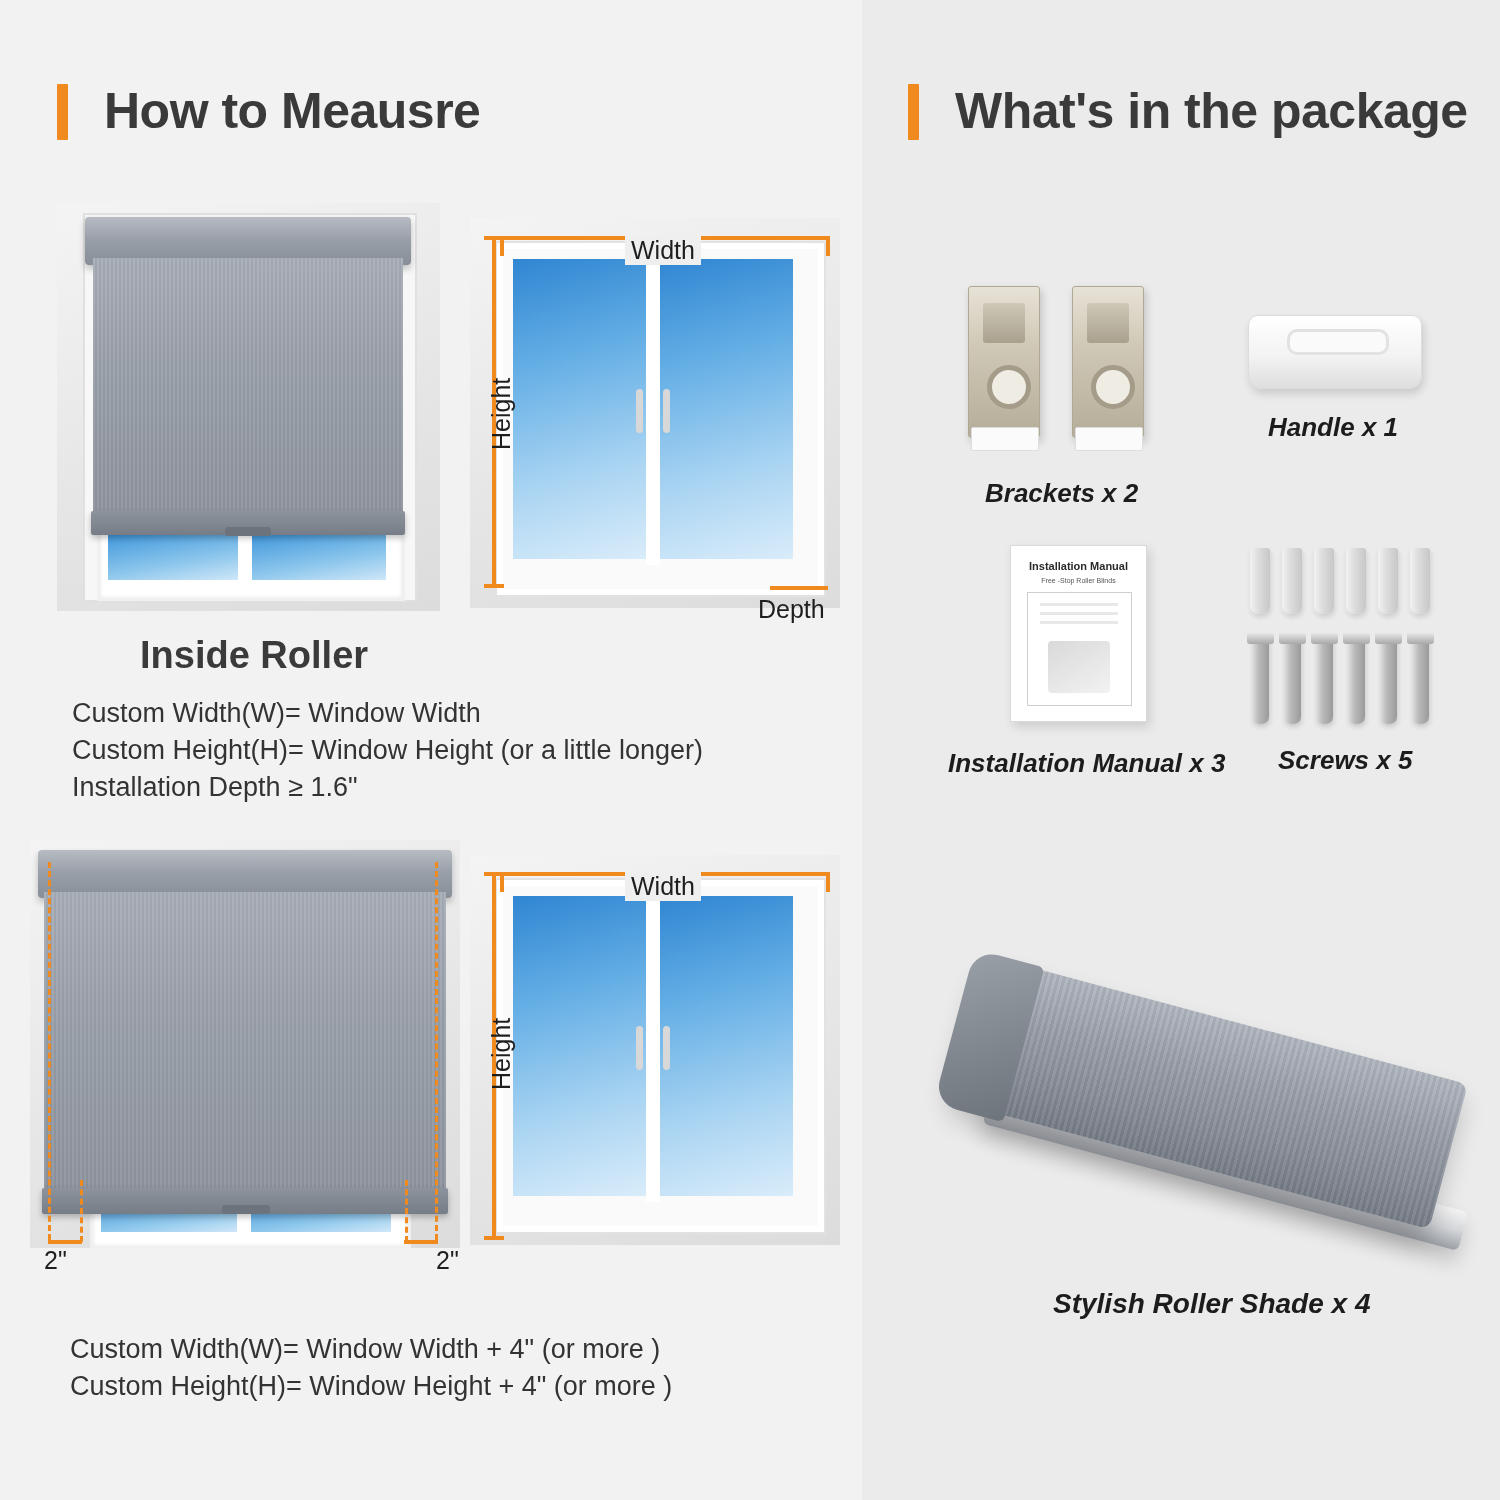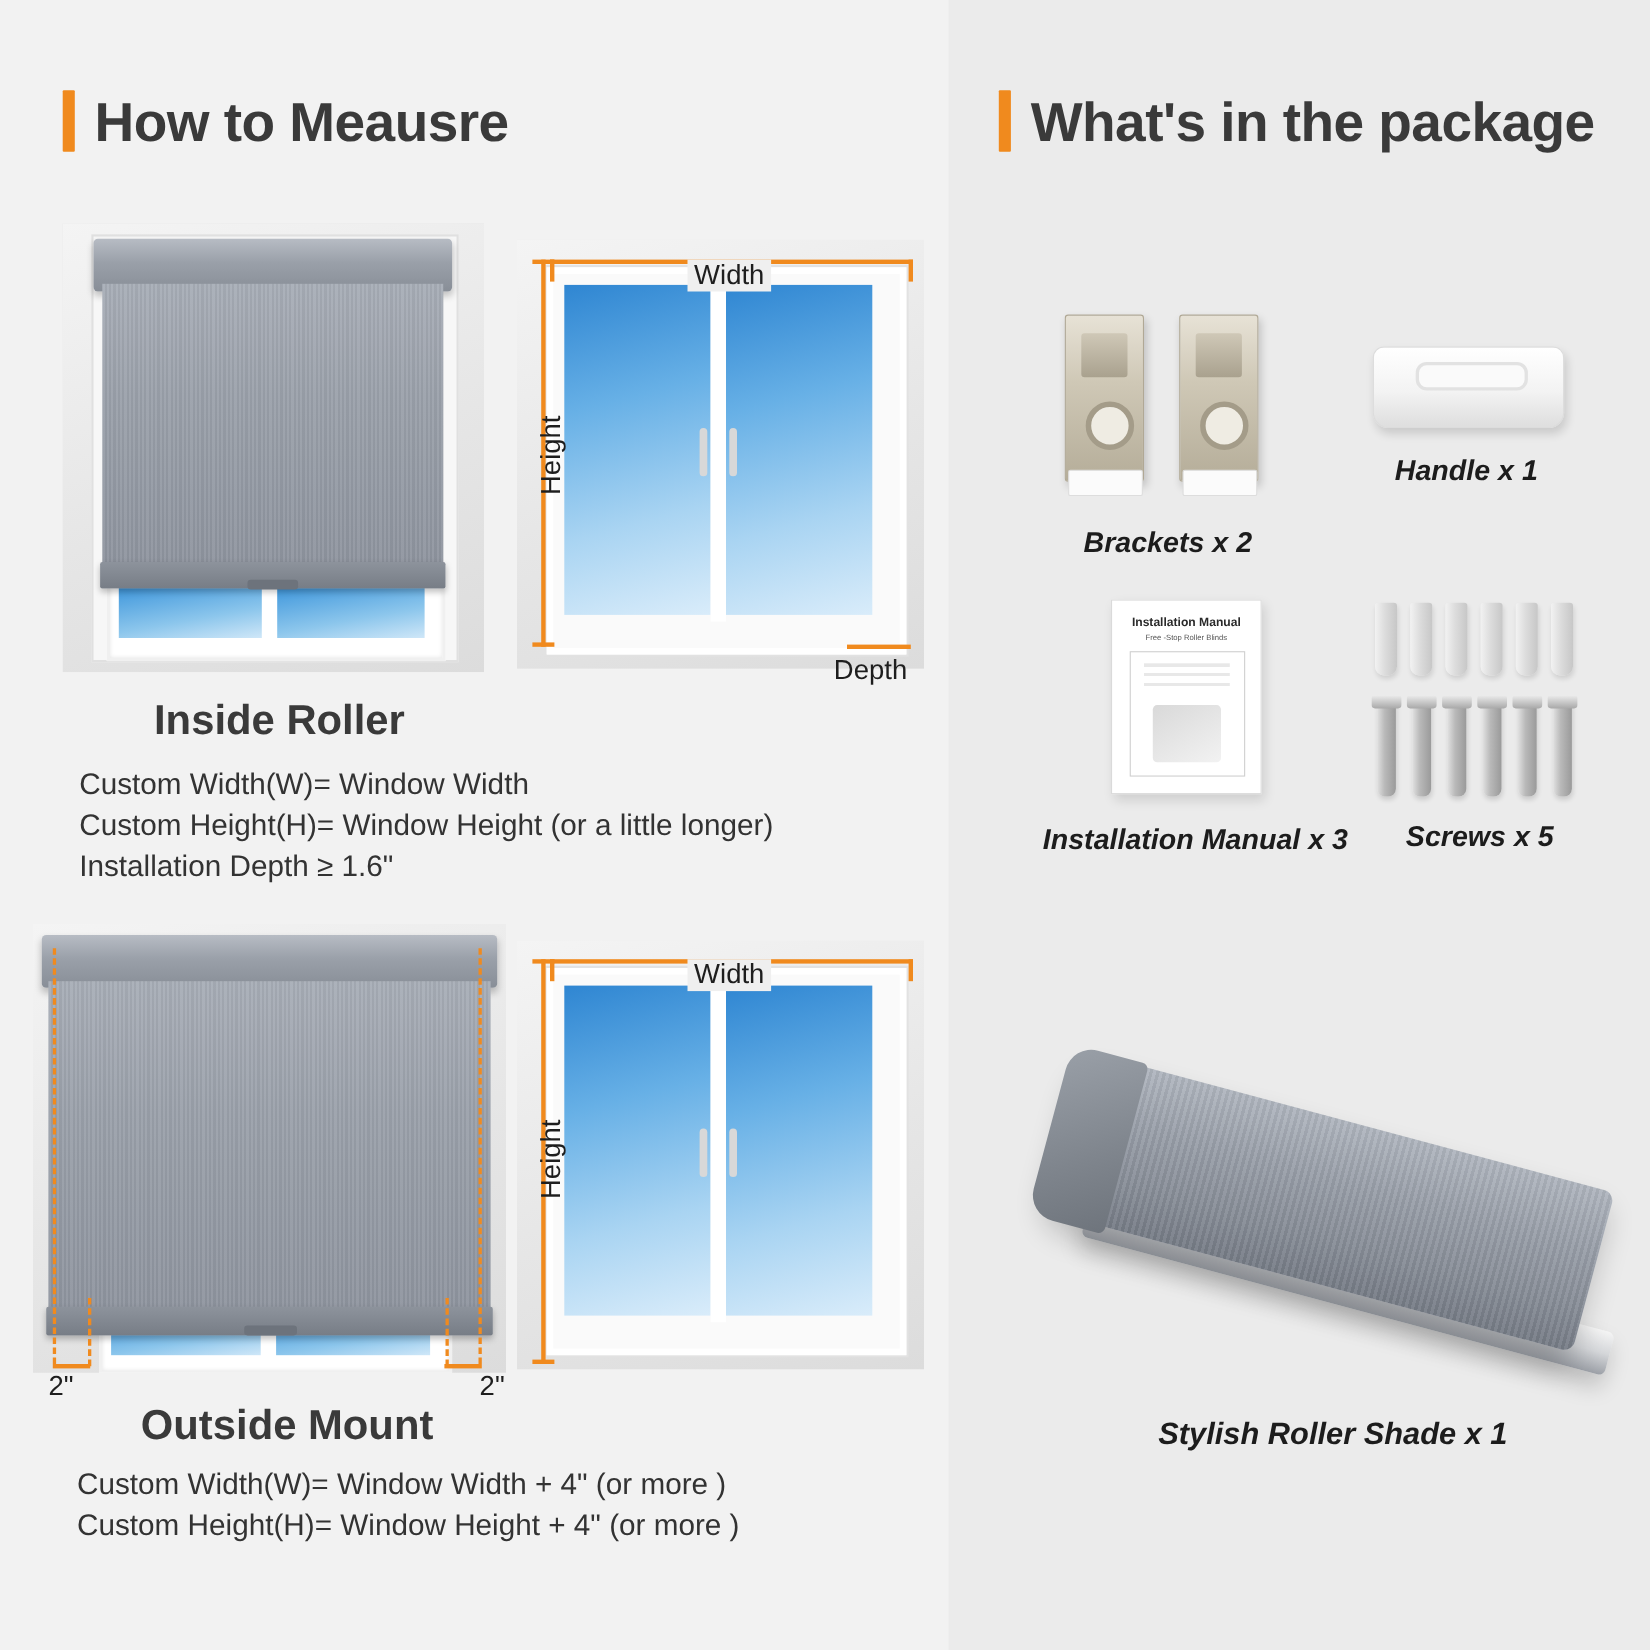--- a/index.html
+++ b/index.html
@@ -27,22 +27,22 @@
   }
   .right-panel {
     position: absolute;
     left: 862px; top: 0;
     width: 638px; height: 1500px;
     background: #ebebeb;
   }
   .section-title {
     position: absolute;
     display: flex;
-    align-items: flex-start;
-    gap: 18px;
+    align-items: flex-end;
+    gap: 36px;
   }
   .title-bar {
     width: 11px;
     height: 56px;
     background: #f08a1e;
     border-radius: 1px;
   }
   .title-text {
     font-size: 50px;
     font-weight: bold;
@@ -422,21 +422,20 @@
   <div class="mline" style="left:492px; top:872px; width:4px; height:368px;"></div>
   <div class="mline" style="left:484px; top:872px; width:20px; height:4px;"></div>
   <div class="mline" style="left:484px; top:1236px; width:20px; height:4px;"></div>
   <div class="mlabel vert" style="left:487px; top:1090px;">Height</div>
 
   <div class="mline" style="left:500px; top:872px; width:330px; height:4px;"></div>
   <div class="mline" style="left:500px; top:872px; width:4px; height:20px;"></div>
   <div class="mline" style="left:826px; top:872px; width:4px; height:20px;"></div>
   <div class="mlabel" style="left:625px; top:872px; background:#efefef; padding:0 6px;">Width</div>
 
-  <div class="mount-caption" style="left:128px; top:1275px;">Outside Mount</div>
 
   <div class="spec-line" style="left:70px; top:1334px;">Custom Width(W)= Window Width + 4" (or more )</div>
   <div class="spec-line" style="left:70px; top:1371px;">Custom Height(H)= Window Height + 4" (or more )</div>
 
   <div class="bracket" style="left:968px; top:286px;">
     <div class="bracket-foot"></div>
   </div>
   <div class="bracket" style="left:1072px; top:286px;">
     <div class="bracket-foot"></div>
   </div>
@@ -466,15 +465,15 @@
   <div class="screw" style="left:1380px; top:638px;"></div>
   <div class="screw" style="left:1412px; top:638px;"></div>
 
   <div class="pkg-caption" style="left:1278px; top:745px;">Screws  x 5</div>
 
   <div class="hero-shade">
     <div class="hero-rail"></div>
     <div class="hero-tube"></div>
     <div class="hero-cap"></div>
   </div>
-  <div class="pkg-caption" style="left:1053px; top:1288px; font-size:28px;">Stylish Roller Shade x 1</div>
+  <div class="pkg-caption" style="left:1053px; top:1288px; font-size:28px;">Stylish Roller Shade x 4</div>
 
 </div>
 
 </body></html>

